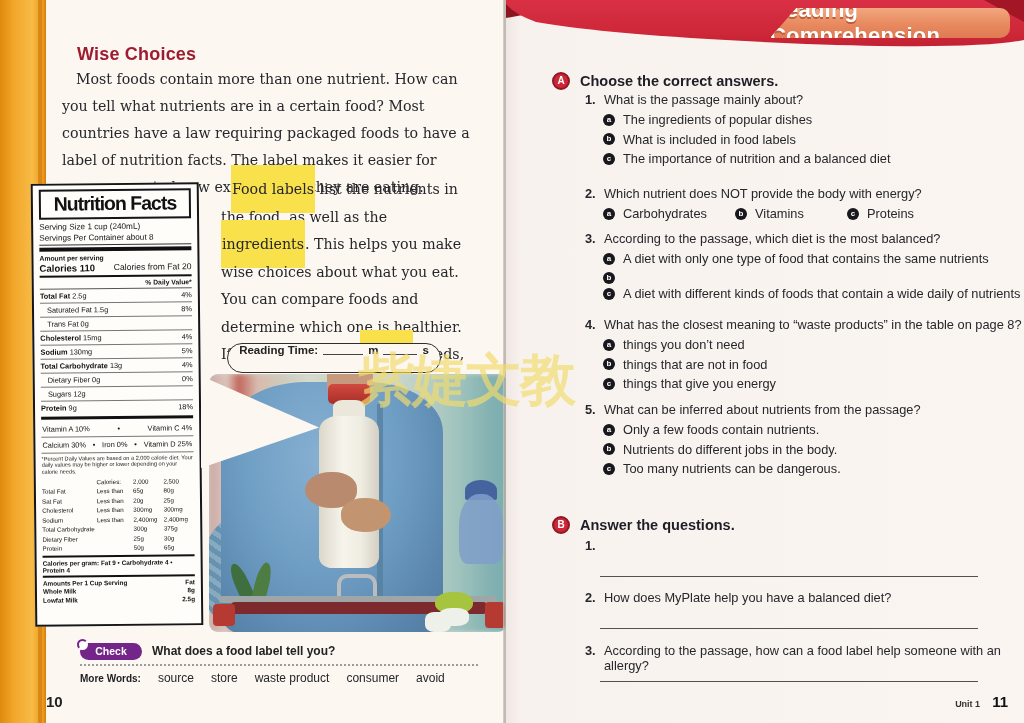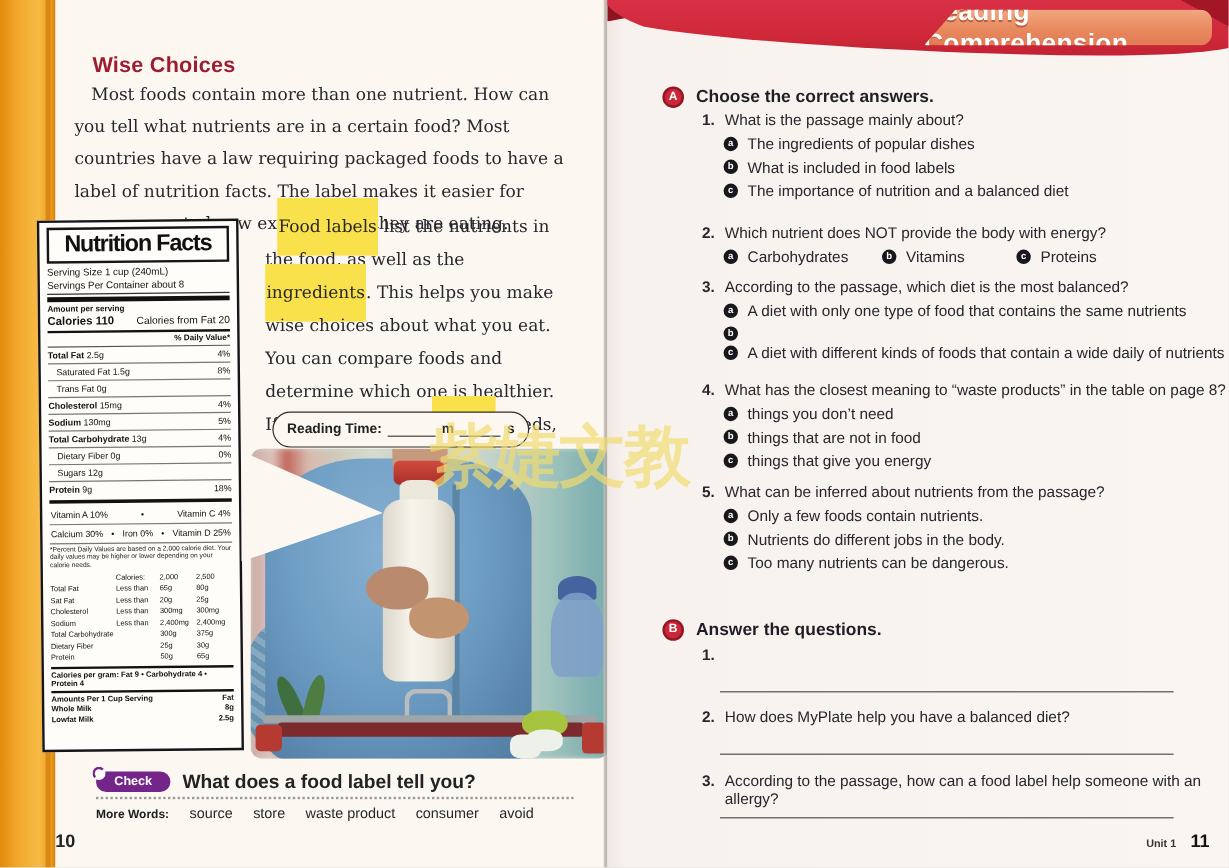--- a/index.html
+++ b/index.html
@@ -38,21 +38,21 @@
   .nl-foot { font-size:5.6px; line-height:6.8px; padding:2px 0; color:#222; }
   .nl-table { width:100%; font-size:6.2px; line-height:9.5px; }
   .nl-table .tr { display:grid; grid-template-columns:36% 24% 20% 20%; }
   .nl-table .tr span:nth-child(3), .nl-table .tr span:nth-child(4) { text-align:left; }
   .nl-cpg { border-top:2px solid #111; margin-top:2px; padding:2px 0; font-size:6.4px; font-weight:bold; }
   .nl-amt { border-top:2px solid #111; font-size:6.4px; font-weight:bold; padding-top:2px; }
   .nl-amt .r { display:flex; justify-content:space-between; line-height:8.5px; }
 
   
   .rtime { position:absolute; left:227px; top:343px; width:214px; height:30px; border:1.6px solid #2e2e2e; border-radius:16px;
-    background:#fcf8f1; display:flex; align-items:center; justify-content:center; gap:5px; font-size:11.5px; font-weight:bold; color:#222; }
+    background:#fcf8f1; display:flex; justify-content:center; gap:5px; font-size:11.5px; font-weight:bold; color:#222; }
   .rt-blank { display:inline-block; width:40px; height:11px; border-bottom:1.4px solid #444; }
   .rt-blank.sm { width:34px; }
 
   
   .photo { position:absolute; left:209px; top:374px; width:298px; height:258px; border-radius:9px; overflow:hidden; background:#cfd8cf; }
   .ph-bg { position:absolute; inset:0;
     background:linear-gradient(90deg,#caa9a4 0%,#ddc4bc 6%,#c2675c 10%,#d8b9ae 16%,#cfcabb 24%,#d6dccd 34%,#c2cfc3 46%,#cfd9cf 60%,#b9cec6 72%,#9fc3bd 84%,#84b2b2 94%,#79adb0 100%);
     filter:blur(2px); }
   .ph-kid { position:absolute; right:4px; top:120px; width:44px; height:70px; background:#7f9fc9; border-radius:45% 45% 20% 20%; opacity:.85; }
   .ph-kid-cap { position:absolute; right:10px; top:106px; width:32px; height:20px; background:#44639f; border-radius:50% 50% 10% 10%; }
@@ -81,21 +81,21 @@
   .ph-greencap { position:absolute; right:34px; top:218px; width:38px; height:22px; background:#a6c43e; border-radius:45%; }
   .ph-greencap2 { position:absolute; right:38px; top:234px; width:30px; height:18px; background:#eef0ea; border-radius:40%; }
   .ph-whitebottle { position:absolute; right:56px; top:238px; width:26px; height:20px; background:#eef0ea; border-radius:35%; }
   .bubble-tail { position:absolute; left:201px; top:376px; width:118px; height:92px; background:#fcf8f1;
     clip-path:polygon(0 0, 100% 56%, 0 100%); }
 
   
   .check-badge { position:absolute; left:80px; top:643px; width:62px; height:17px; background:#73258a; border-radius:9px;
     color:#fff; font-size:10.5px; font-weight:bold; text-align:center; line-height:17px; }
   .check-badge::before { content:""; position:absolute; left:-3px; top:-4px; width:7px; height:7px; border:2px solid #73258a; border-radius:50%; border-bottom-color:transparent; border-right-color:transparent; background:#fff; }
-  .check-q { position:absolute; left:152px; top:644px; font-size:16px; font-weight:bold; color:#222; }
+  .check-q { position:absolute; left:152px; top:644px; font-size:12px; font-weight:bold; color:#222; }
   .dotline { position:absolute; left:80px; top:664px; width:398px; border-top:2px dotted #9a9a9a; }
   .more-words { position:absolute; left:80px; top:671px; font-size:12px; color:#26262b; display:flex; gap:17px; align-items:baseline; }
   .more-words .mw-label { font-size:10px; font-weight:bold; color:#1c1c22; }
   .pageno-left { position:absolute; left:46px; top:693px; font-size:15px; font-weight:bold; color:#222; }
 
   
   .page-right { position:absolute; left:506px; top:0; width:518px; height:723px;
     background:linear-gradient(90deg,#efe7e3 0%, #f8f2ef 3%, #faf5f1 100%); }
   .gutter { position:absolute; left:503px; top:0; width:4px; height:723px; background:linear-gradient(90deg,#cfc9c2,#a9a19b,#cfc9c2); opacity:.8; }
 

